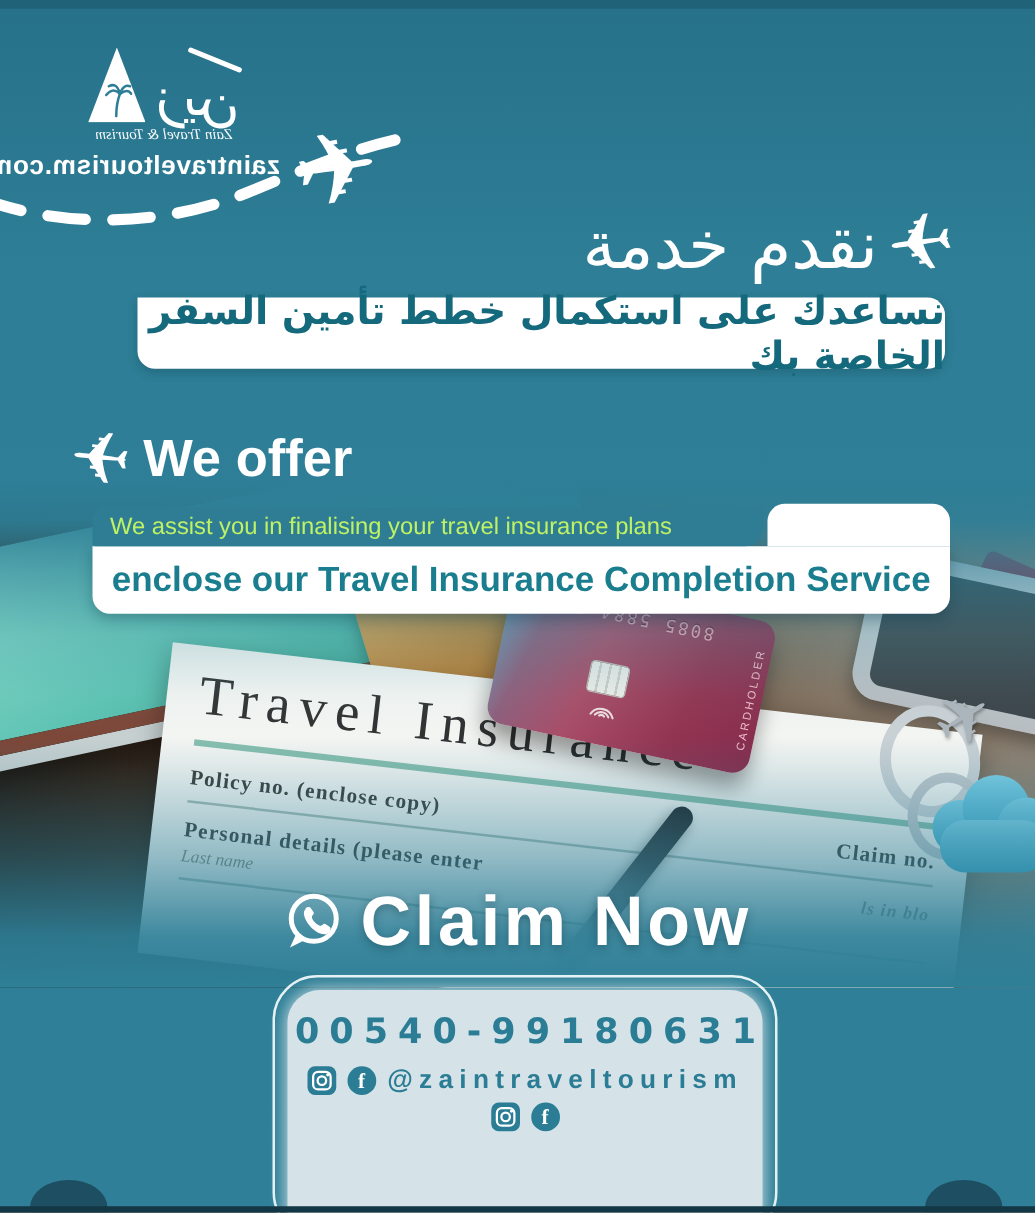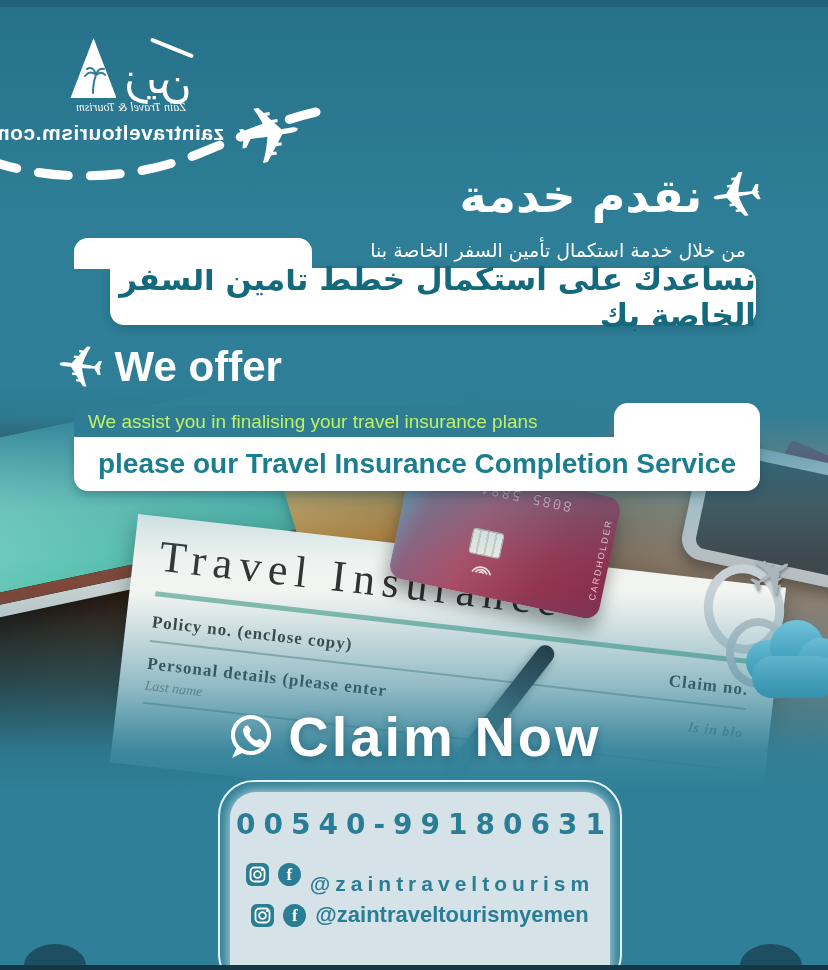--- a/index.html
+++ b/index.html
@@ -21,21 +21,21 @@
   .tri svg{position:absolute;left:10px;top:26px;}
   .logo-script{font-family:"Liberation Serif",serif;font-style:italic;font-size:12px;margin-top:2px;opacity:.95;}
   .logo-domain{font-size:21px;font-weight:bold;margin-top:6px;letter-spacing:.5px;}
 
   
   .trail{position:absolute;left:0;top:88px;z-index:4;}
   .trail-plane{position:absolute;left:236px;top:96px;font-size:80px;color:#fff;transform:rotate(-10deg);font-family:"DejaVu Sans",sans-serif;line-height:1;z-index:4;}
 
   
   .ar-heading{position:absolute;top:164px;right:64px;display:flex;align-items:center;gap:8px;color:#fff;z-index:5;}
-  .ar-heading .txt{font-family:"DejaVu Sans",sans-serif;font-size:46px;font-weight:bold;direction:rtl;}
+  .ar-heading .txt{font-family:"DejaVu Sans",sans-serif;font-size:53px;font-weight:normal;direction:rtl;}
   .plane-glyph{font-family:"DejaVu Sans",sans-serif;color:#fff;line-height:1;display:inline-block;}
   .ar-heading .plane-glyph{font-size:64px;transform:scaleX(-1) rotate(8deg);}
 
   .en-heading{position:absolute;left:56px;top:338px;display:flex;align-items:center;gap:10px;color:#fff;z-index:12;}
   .en-heading .plane-glyph{font-size:58px;transform:scaleX(-1) rotate(-6deg);}
   .en-heading .txt{font-size:42px;font-weight:bold;}
 
   
   .ar-banner{position:absolute;left:74px;top:238px;width:682px;z-index:12;}
   .ar-banner .row1{position:relative;height:30px;}
@@ -108,21 +108,21 @@
   
   .booknow{position:absolute;left:168px;top:704px;width:490px;display:flex;align-items:center;justify-content:center;gap:12px;z-index:20;color:#fff;}
   .booknow .txt{font-size:56px;font-weight:bold;letter-spacing:3px;text-shadow:0 2px 8px rgba(15,60,75,.45);}
 
   .contact-box{position:absolute;left:218px;top:780px;width:400px;height:206px;border:2px solid rgba(238,249,250,.95);
     border-radius:36px;z-index:25;}
   .contact-inner{position:absolute;left:10px;top:10px;right:10px;bottom:-10px;background:#d5e3e8;border-radius:26px;
     box-shadow:0 0 14px rgba(255,255,255,.8);padding:12px 6px;box-sizing:border-box;text-align:center;}
   .phone-row{font-family:"DejaVu Sans",sans-serif;font-size:28px;font-weight:bold;color:#2a7d94;letter-spacing:8px;line-height:42px;white-space:nowrap;}
   .social-row{display:flex;align-items:center;justify-content:center;gap:9px;margin-top:6px;color:#2a7d94;}
-  .social-row .handle1{font-size:21px;font-weight:bold;letter-spacing:5px;white-space:nowrap;margin-top:20px;}
+  .social-row .handle1{font-size:21px;font-weight:bold;letter-spacing:5px;white-space:nowrap;}
   .social-row .handle2{font-size:22px;font-weight:bold;letter-spacing:0px;white-space:nowrap;}
   .ig{width:23px;height:23px;background:#2a7d94;border-radius:6px;flex:0 0 auto;position:relative;}
   .fb{width:23px;height:23px;background:#2a7d94;border-radius:50%;flex:0 0 auto;color:#fff;
     font-family:"Liberation Serif",serif;font-weight:bold;font-size:17px;line-height:23px;text-align:center;}
 
   .blob{position:absolute;width:62px;height:44px;background:#1d4e61;border-radius:50%;z-index:30;}
   .blob.l{left:24px;bottom:-18px;}
   .blob.r{right:26px;bottom:-18px;}
 </style>
 </head>
@@ -158,24 +158,20 @@
     <path d="M-12 72 C 55 96, 135 92, 198 66 S 290 30, 316 24" fill="none" stroke="#ffffff" stroke-width="9" stroke-linecap="round" stroke-dasharray="30 22"></path>
   </svg>
   <div class="trail-plane">✈</div>
 
   <div class="ar-heading">
     <span class="txt">نقدم خدمة</span>
     <span class="plane-glyph">✈</span>
   </div>
 
   <div class="ar-banner">
-    <div class="row1">
-      <div class="tab"></div>
-      <div class="sub">من خلال خدمة استكمال تأمين السفر الخاصة بنا</div>
-    </div>
     <div class="main">نساعدك على استكمال خطط تأمين السفر الخاصة بك</div>
   </div>
 
   <div class="photo">
     <div class="wood"></div>
     <div class="passport-teal"></div>
     <div class="wallet"></div>
     <div class="passport-maroon"></div>
     <div class="phone">
         <div class="screen"></div>
@@ -229,21 +225,21 @@
   <div class="en-heading">
     <span class="plane-glyph">✈</span>
     <span class="txt">We offer</span>
   </div>
 
   <div class="en-banner">
     <div class="row1">
       <div class="strip">We assist you in finalising your travel insurance plans</div>
       <div class="tab"></div>
     </div>
-    <div class="main">please our Travel Insurance Completion Service</div>
+    <div class="main">enclose our Travel Insurance Completion Service</div>
   </div>
 
   <div class="booknow">
     <svg width="52" height="52" viewBox="0 0 52 52">
       <circle cx="27" cy="24" r="18" fill="none" stroke="#ffffff" stroke-width="4"></circle>
       <path d="M13 36 L8 47 L20 41 Z" fill="#ffffff"></path>
       <path d="M20 16 c2-2 4-2 5 0 l2 3 c.5 1 -1.5 2.5 -1.5 3.5 0 2.5 4.5 7 7 7 1 0 2.5-2 3.5-1.5 l3 2 c2 1 2 3 0 5 -2.5 2.5 -6.5 1.5 -10 -.8 -4.5-3 -8-7.5 -9.2-11.2 -.8-2.6 -1.3-5.5 1.2-7z" fill="#ffffff"></path>
     </svg>
     <span class="txt">Claim Now</span>
   </div>
@@ -268,21 +264,20 @@
         <div class="ig">
           <svg width="23" height="23" viewBox="0 0 23 23">
               <g stroke="#ffffff" stroke-width="1.8" fill="none">
             <rect x="4.5" y="4.5" width="14" height="14" rx="4"></rect>
                 <circle cx="11.5" cy="11.5" r="3.4"></circle>
               </g>
             <circle cx="16.2" cy="6.8" r="1.3" fill="#ffffff"></circle>
             </svg>
         </div>
         <div class="fb">f</div>
-        <span class="handle2">@zaintraveltourismyemen</span>
       </div>
     </div>
   </div>
 
   <div class="blob l"></div>
   <div class="blob r"></div>
   <div class="bottomline"></div>
 </div>
 
 </body></html>

